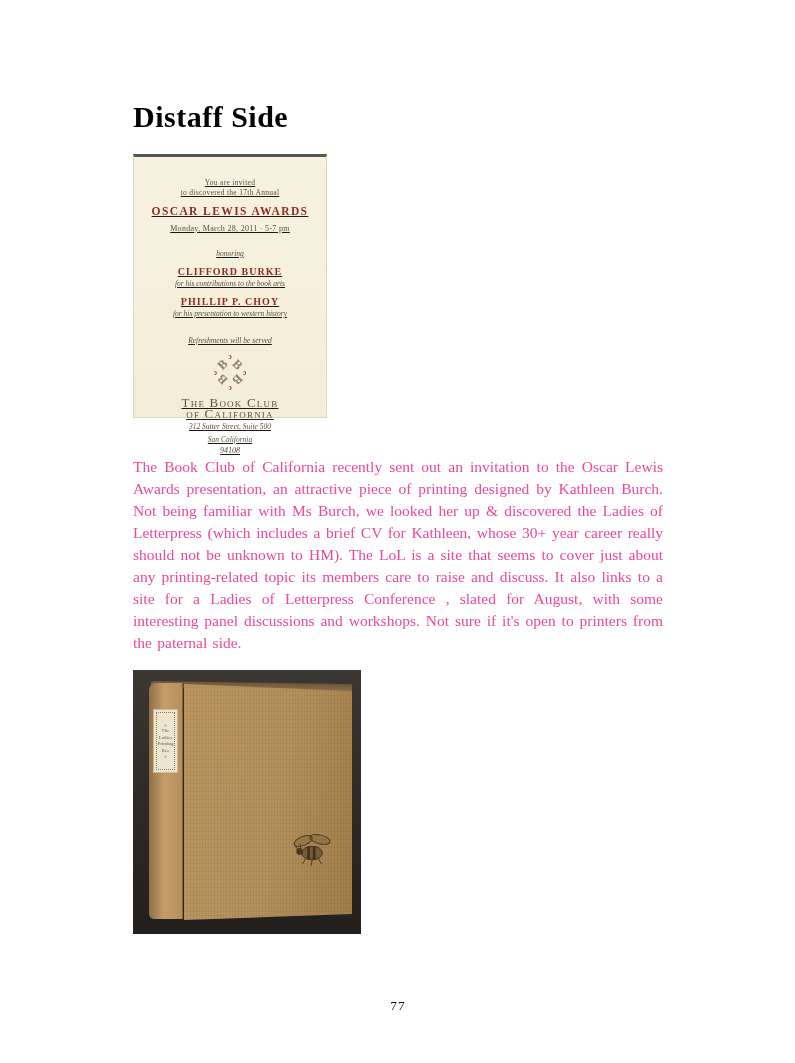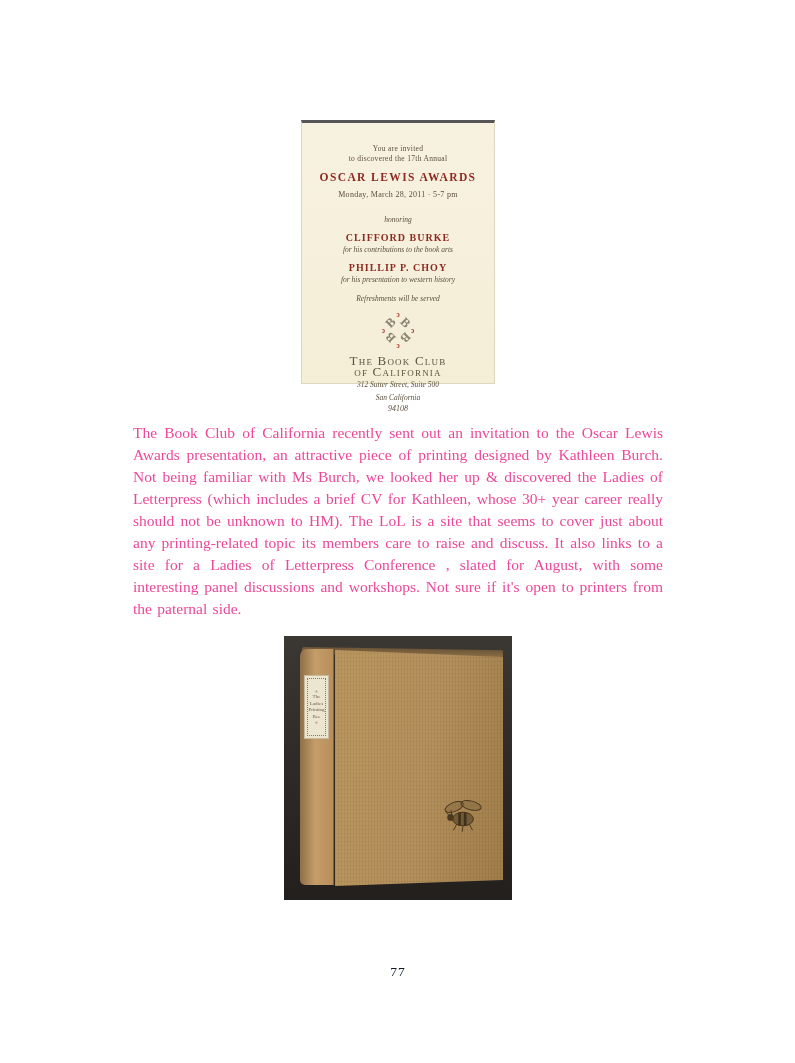--- a/index.html
+++ b/index.html
@@ -7,37 +7,37 @@
     width:795px;height:1063px;background:#ffffff;overflow:hidden;
     font-family:"Liberation Serif", serif;color:#1a1a1a;
   }
   .page{padding:100px 132px 0 133px;}
 
   
   .post-title{margin:0;font-size:30px;font-weight:bold;color:#000;letter-spacing:.5px;}
   .post-date{margin-top:3px;font-size:12.5px;font-style:italic;color:#222;letter-spacing:.6px;}
 
   
-  .fig-wrap{display:flex;justify-content:center;}
+  .fig-wrap{display:flex;text-decoration:underline;}
   .card-wrap{margin-top:20px;}
   .card{
     box-sizing:border-box;width:194px;height:264px;
     background:linear-gradient(180deg,var(--card_bg),#f4eed7);
     border-top:3px solid #565656;
     border-left:1px solid #ddd6c0;border-right:1px solid #ddd6c0;border-bottom:1px solid #ddd6c0;
     text-align:center;color:var(--card_text);padding-top:21px;
     font-size:7.5px;line-height:10px;
   }
   .card .intro{letter-spacing:.3px;}
   .card .red-title{color:var(--accent_red);font-weight:bold;font-size:11.5px;letter-spacing:1.4px;margin-top:7px;line-height:13px;}
   .card .dt{font-size:8px;margin-top:6px;letter-spacing:.3px;}
   .card .honoring{font-style:italic;margin-top:15px;}
   .card .honoree-name{color:var(--accent_red);font-weight:bold;font-size:10px;letter-spacing:1px;margin-top:7px;line-height:12px;}
   .card .citation{font-style:italic;margin-top:1px;}
-  .card .note{font-style:italic;margin-top:9px;}
+  .card .note{font-style:italic;margin-top:17px;}
   .card .monogram{width:40px;height:40px;margin:6px auto 2px;}
   .card .org{font-variant:small-caps;font-size:13px;line-height:11px;letter-spacing:1.2px;color:#5e5340;}
   .card .addr{font-style:italic;margin-top:3px;line-height:10px;}
   .card .zip{font-style:italic;font-size:8px;margin-top:1px;}
 
   
   .body-text{
     margin-top:38px;width:530px;font-size:15.5px;line-height:22px;
     text-align:justify;color:#ec4899;word-spacing:1.5px;
   }
@@ -81,20 +81,21 @@
   .bee{position:absolute;left:104px;top:146px;width:48px;height:38px;opacity:.85;}
 
   
   .page-number{margin-top:64px;text-align:center;font-size:13.5px;color:#0f172a;letter-spacing:1px;}
 </style>
 </head>
 <body>
 
 <div class="page">
 
+  <h1 class="post-title">Distaff Side</h1>
 
   <div class="fig-wrap card-wrap">
     <div class="card">
       <div class="intro">You are invited</div>
       <div class="intro">to discovered the 17th Annual</div>
       <div class="red-title">OSCAR LEWIS AWARDS</div>
       <div class="dt">Monday, March 28, 2011 · 5-7 pm</div>
       <div class="honoring">honoring</div>
 
       <div class="honoree-name">CLIFFORD BURKE</div>

